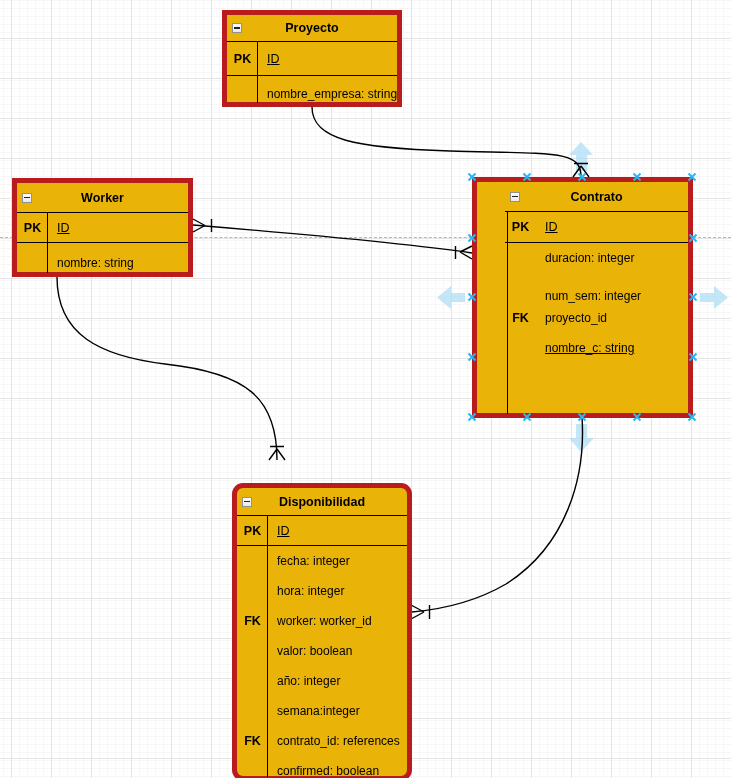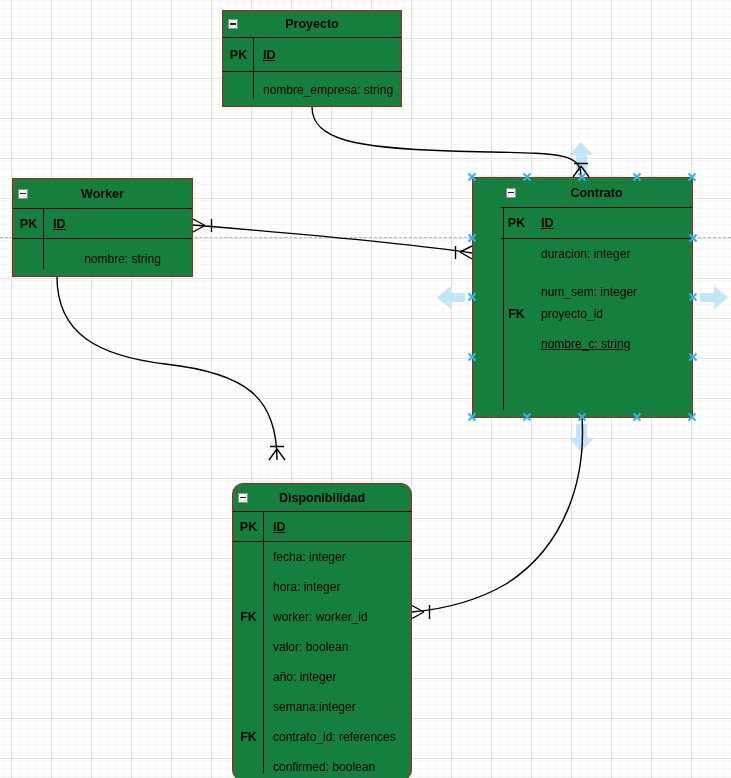--- a/index.html
+++ b/index.html
@@ -13,41 +13,41 @@
       linear-gradient(#f6f6f6 1px, transparent 1px),
       linear-gradient(90deg,#f6f6f6 1px, transparent 1px);
     background-size:40px 40px,40px 40px,8px 8px,8px 8px;
     background-position:-8px -2px,11px 0,0 0,3px 0;
   }
   #page-divider{
     position:absolute;left:0;top:237px;width:731px;height:0;
     border-top:1px dashed #b9b9b9;z-index:0;
   }
   .entity{
-    position:absolute;background:#15803d;border:1px solid #b91c1c;
+    position:absolute;background:#eab308;border:5px solid #b91c1c;
     box-sizing:border-box;z-index:1;color:#000;
   }
   .entity-header{
     position:relative;display:flex;align-items:center;justify-content:center;
     border-bottom:1px solid #000;box-sizing:border-box;
     font-weight:bold;font-size:12.5px;
   }
   .collapse{
     position:absolute;left:5px;top:50%;transform:translateY(-50%);
     width:10px;height:10px;border:1px solid #919191;
     background:linear-gradient(#fdfdfd,#e8e8ef);
     display:flex;align-items:center;justify-content:center;box-sizing:border-box;
   }
   .collapse .minus{width:6px;height:1.5px;background:#222;}
   .pk-row{
     display:flex;align-items:center;border-bottom:1px solid #000;
     box-sizing:border-box;font-size:12.5px;
   }
   .key-col{flex:0 0 31px;width:31px;text-align:center;font-weight:bold;font-size:12.5px;}
-  .pk-field{padding-left:9px;font-weight:bold;text-decoration:underline;}
+  .pk-field{padding-left:9px;font-weight:normal;text-decoration:underline;}
   .body-row{display:flex;align-items:center;font-size:12px;}
   .row-text{padding-left:9px;white-space:pre;}
   .divider{position:absolute;width:1px;background:#000;}
   #overlay{position:absolute;left:0;top:0;z-index:2;pointer-events:none;}
 </style>
 </head>
 <body>
 
 <div id="page-divider"></div>
 
@@ -73,21 +73,21 @@
       <div class="entity-header" style="height: 30px;">
         <div class="collapse">
           <div class="minus"></div>
         </div>
         <span>Worker</span>
       </div>
       <div class="pk-row" style="height: 30px;">
         <span class="key-col">PK</span>
         <span class="pk-field">ID</span>
       </div>
-      <div class="body-row" style="height: 39px; justify-content: center;">
+      <div class="body-row" style="height: 39px;">
         <span class="key-col"></span>
         <span class="row-text">nombre: string</span>
       </div>
       <div class="divider" style="left: 30px; top: 30px; height: 60px;"></div>
     </div>
     <div class="entity" style="left: 472px; top: 177px; width: 221px; height: 241px; padding-left: 28px;">
       <div class="entity-header" style="height: 30px;">
         <div class="collapse">
           <div class="minus"></div>
         </div>

